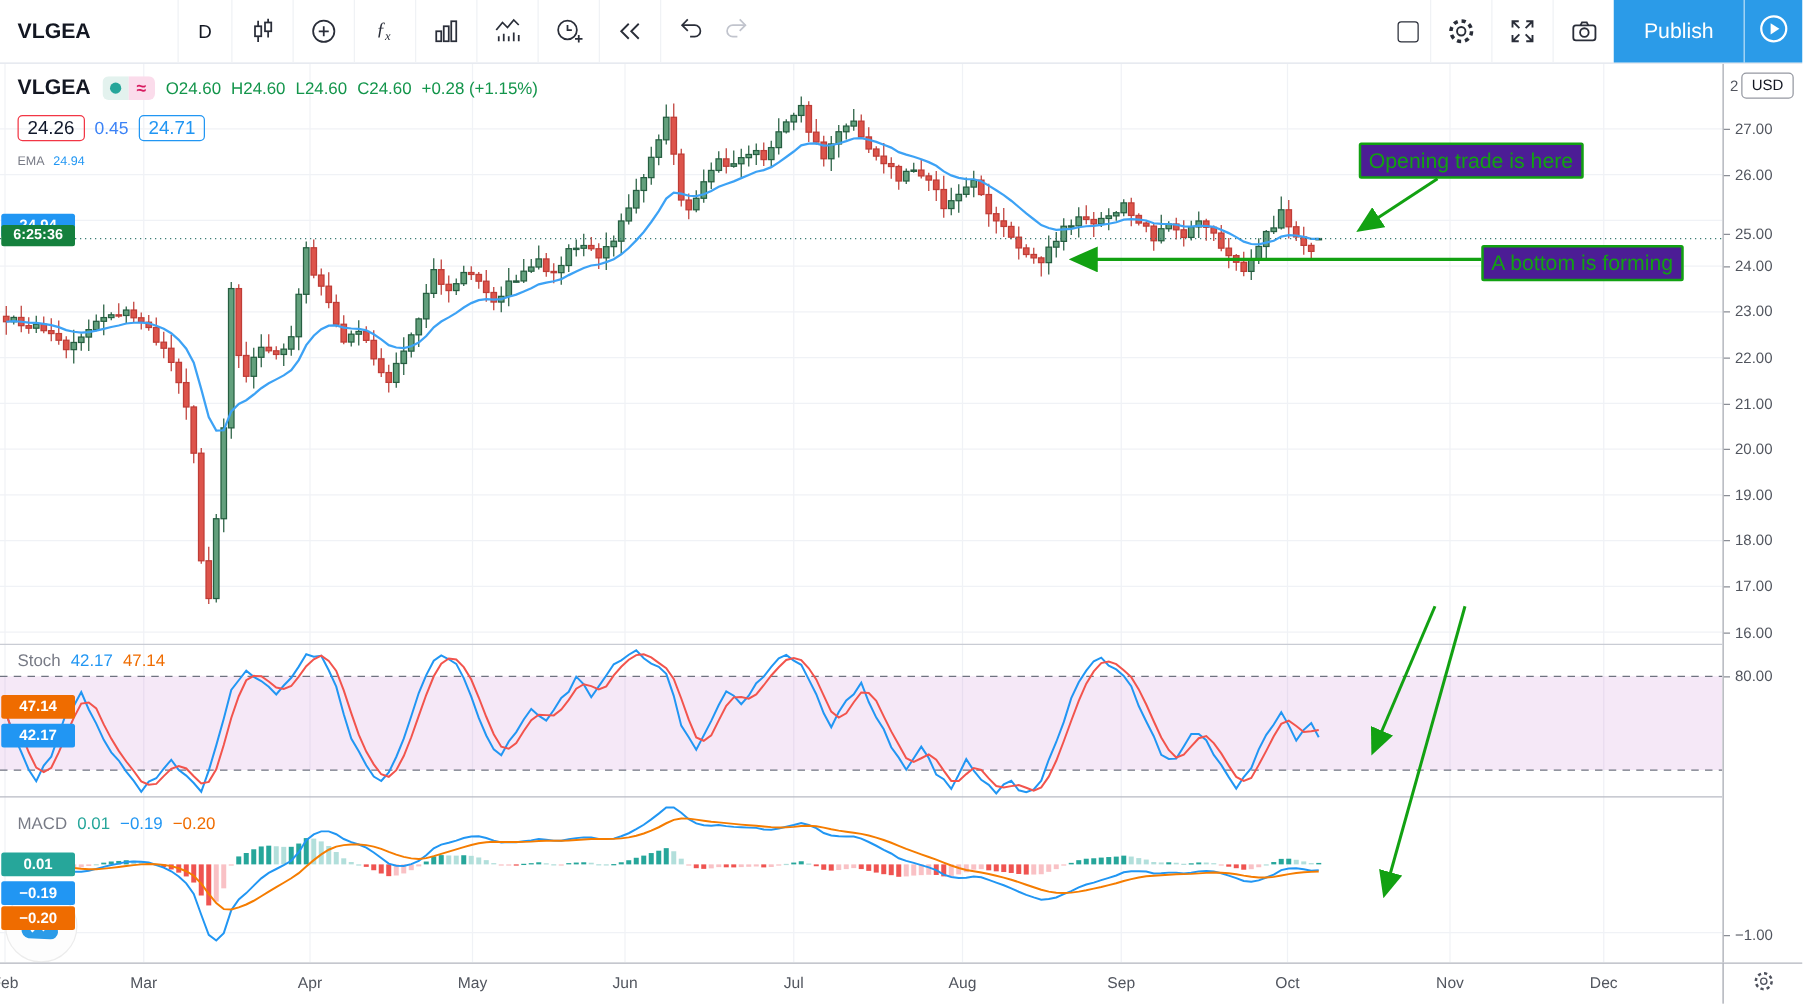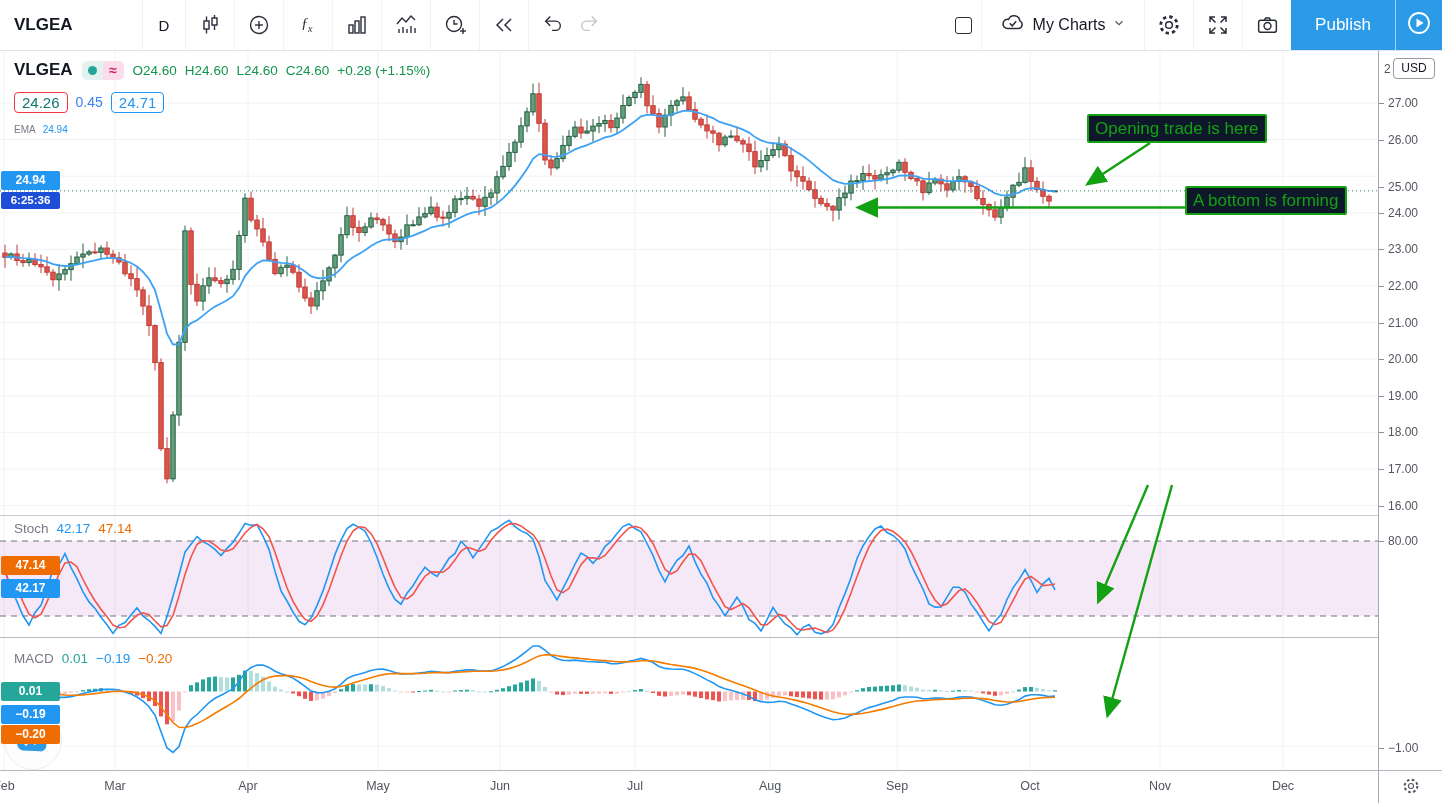--- a/index.html
+++ b/index.html
@@ -29,43 +29,43 @@
   
   .legend{position:absolute;z-index:3;display:flex;align-items:center;white-space:nowrap;}
   .lg-row1{left:14px;top:8px;gap:9px;height:24px;}
   .lg-symbol{font-size:17px;font-weight:700;}
   .lg-pill{display:flex;height:19px;border-radius:5px;overflow:hidden;}
   .lg-pill-dot{width:21px;background:#e3f2ee;display:flex;align-items:center;justify-content:center;}
   .lg-dot{width:9px;height:9px;border-radius:50%;background:#26a69a;}
   .lg-pill-approx{width:21px;background:#fbdceb;color:#d81b60;font-size:14px;font-weight:700;display:flex;align-items:center;justify-content:center;}
   .lg-ohlc{font-size:13.5px;color:#13954b;display:flex;gap:8px;}
   .lg-row2{left:14px;top:40px;gap:8px;height:24px;font-size:15px;}
-  .lg-bid{border:1px solid #f23645;color:#0f766e;border-radius:4px;padding:1px 7px;}
+  .lg-bid{border:1px solid #f23645;color:#0f172a;border-radius:4px;padding:1px 7px;}
   .lg-spread{color:#3b82f6;font-size:14px;}
   .lg-ask{border:1px solid #2196f3;color:#2196f3;border-radius:4px;padding:1px 7px;}
   .lg-row3{left:14px;top:74px;gap:7px;font-size:10px;}
   .lg-ema-label{color:#787b86;}
   .lg-ema-value{color:#2196f3;}
   .pane-label{position:absolute;left:14px;z-index:3;display:flex;gap:8px;font-size:13.5px;white-space:nowrap;}
   .pl-stoch{top:471px;}
   .pl-macd{top:601px;}
   .pl-name{color:#787b86;}
   .c-blue{color:#2196f3;} .c-orange{color:#ef6c00;} .c-teal{color:#26a69a;}
   
-  .anno{position:absolute;border:2px solid #12a112;background:#0f172a;color:#12a112;font-size:17px;line-height:25px;height:25px;padding:0 6px;white-space:nowrap;z-index:6;border-radius:2px;}
+  .anno{position:absolute;border:2px solid #12a112;background:#4c1d95;color:#12a112;font-size:17px;line-height:25px;height:25px;padding:0 6px;white-space:nowrap;z-index:6;border-radius:2px;}
   #anno-open{left:1087px;top:64px;}
-  #anno-bottom{left:1185px;top:136px;}
+  #anno-bottom{left:1185px;top:146px;}
   #anno-confirm{left:981px;top:405px;}
   
   .price-axis{position:absolute;left:1378px;top:0;width:64px;height:753px;border-left:1px solid #a6a9b1;background:#fff;z-index:2;}
   .axis-label{position:absolute;left:9px;transform:translateY(-50%);font-size:12px;color:#51555e;white-space:nowrap;z-index:3;}
   .axis-label::before{content:"";position:absolute;left:-9px;top:50%;width:5px;border-top:1px solid #8b8e96;}
   .badge{position:absolute;left:1px;width:59px;box-sizing:border-box;text-align:center;border-radius:2px;color:#fff;font-weight:700;font-size:12px;height:19px;line-height:19px;z-index:4;}
   .badge-ema{top:121px;background:#2196f3;}
-  .badge-count{top:142px;background:#1d4ed8;height:17px;line-height:17px;font-size:11.5px;}
+  .badge-count{top:130px;background:#15803d;height:17px;line-height:17px;font-size:11.5px;}
   .badge-stoch-d{top:506px;background:#ef6c00;}
   .badge-stoch-k{top:529px;background:#2196f3;}
   .badge-macd-h{top:632px;background:#26a69a;}
   .badge-macd-m{top:655px;background:#2196f3;}
   .badge-macd-s{top:675px;background:#ef6c00;}
   .usd-chip{position:absolute;left:14px;top:8px;width:42px;height:21px;box-sizing:border-box;border:1.5px solid #9598a1;border-radius:4px;text-align:center;line-height:18px;font-size:12px;color:#131722;background:#fff;z-index:4;}
   .clipped-two{position:absolute;left:5px;top:12px;font-size:12px;color:#51555e;z-index:3;}
   
   .time-axis{position:absolute;left:0;top:720px;width:1378px;height:33px;border-top:1px solid #b2b5be;background:#fff;z-index:2;overflow:hidden;}
   .time-label{position:absolute;top:8px;transform:translateX(-50%);font-size:12.5px;color:#51555e;white-space:nowrap;}
@@ -160,30 +160,20 @@
       <span class="glyph-redo"><svg width="22" height="22" viewBox="0 0 24 24" fill="none" stroke="#c1c4cd" stroke-width="1.5">
             <polyline points="15,5 20,10 15,15"></polyline>
             <path d="M20 10 h-11 a5 5 0 0 0 0 10 h4"></path>
           </svg></span>
     </div>
   </div>
   <div class="tb-right">
     <div class="tb-cell tb-layoutbox">
         <span class="layout-square"></span>
       </div>
-    <div class="tb-cell tb-mycharts">
-      <span><svg width="26" height="26" viewBox="0 0 24 24" fill="none" stroke="#2a2e39" stroke-width="1.4">
-            <path d="M7 17 a4.2 4.2 0 1 1 .9-8.3 5.4 5.4 0 0 1 10.4 1.3 3.7 3.7 0 0 1 -1 7 z"></path>
-            <polyline points="9,12.3 11.3,14.6 15,10.3"></polyline>
-          </svg></span>
-      <span>My Charts</span>
-      <span><svg width="14" height="14" viewBox="0 0 24 24" fill="none" stroke="#50535e" stroke-width="2">
-            <polyline points="6,9 12,15 18,9"></polyline>
-          </svg></span>
-    </div>
     <div class="tb-cell tb-icon">
       <span>
           <svg width="26" height="26" viewBox="0 0 24 24" fill="none">
             <circle cx="12" cy="12" r="7.6" stroke="#2a2e39" stroke-width="2.6" stroke-dasharray="3.1,2.87"></circle>
             <circle cx="12" cy="12" r="3.1" stroke="#2a2e39" stroke-width="1.4"></circle>
           </svg>
         </span>
     </div>
     <div class="tb-cell tb-icon">
       <span>

